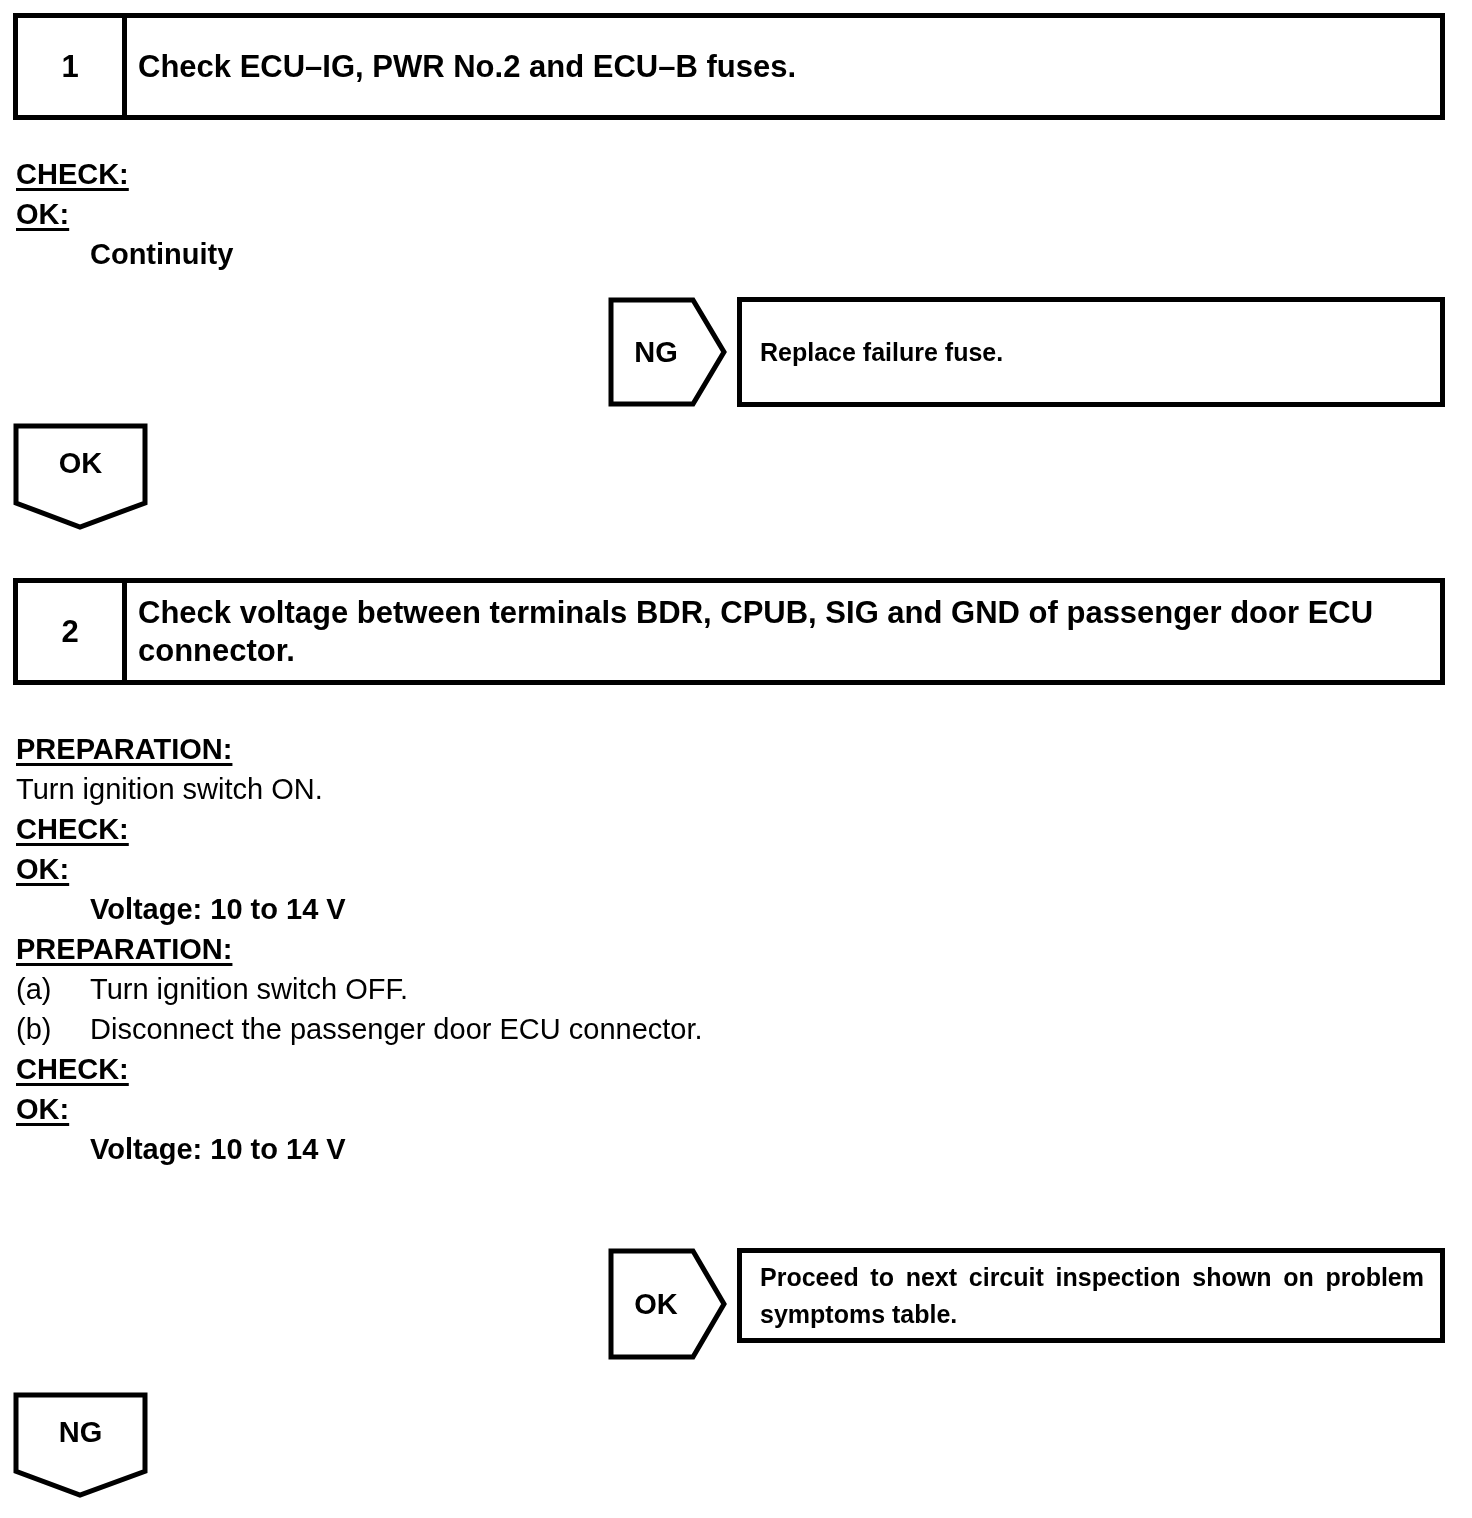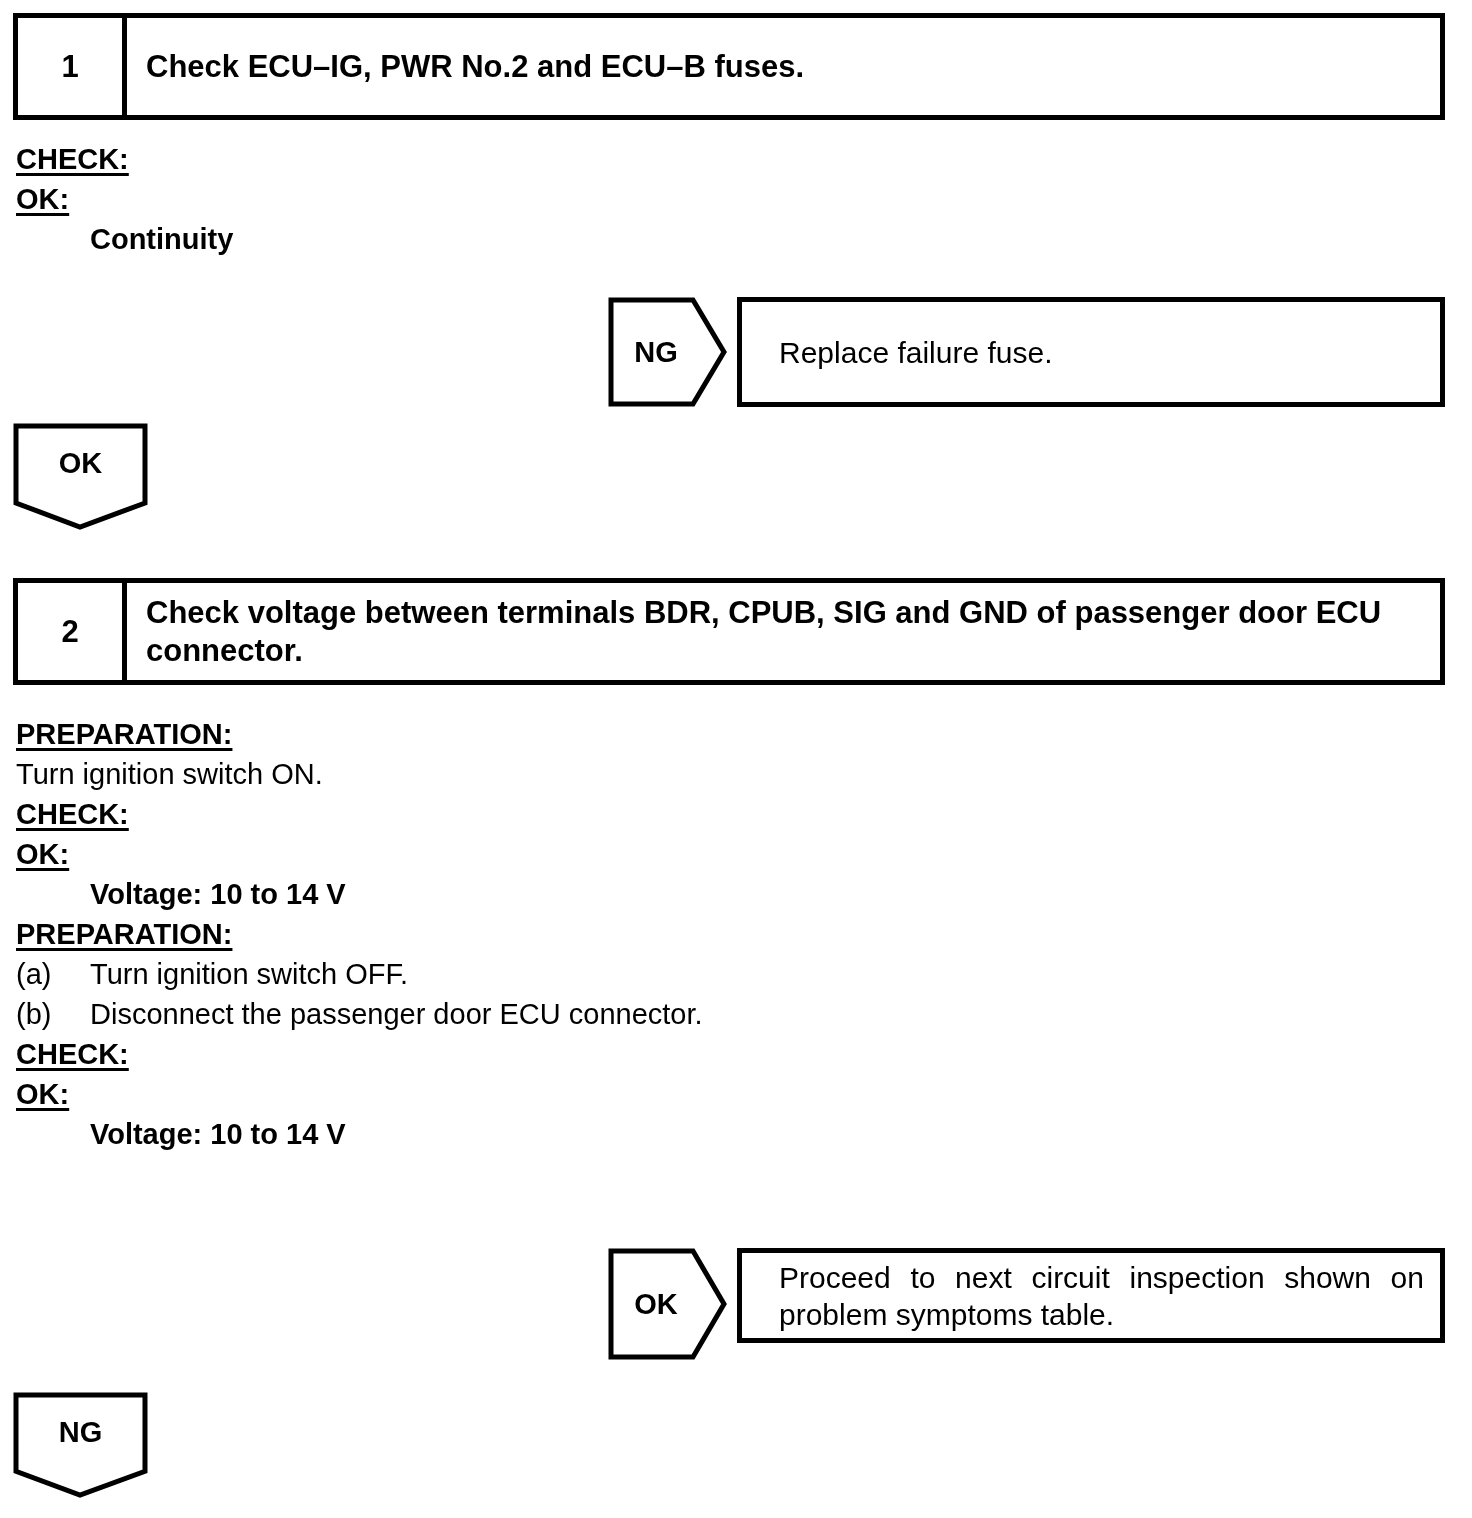--- a/index.html
+++ b/index.html
@@ -28,26 +28,26 @@
     display: flex;
     align-items: center;
     justify-content: center;
     font-weight: bold;
     font-size: 31px;
   }
   .stepbox .title {
     flex: 1;
     display: flex;
     align-items: center;
-    padding: 0 19px;
+    padding: 0 11px;
     font-weight: bold;
     font-size: 31px;
     line-height: 38px;
   }
-  .sec { position: absolute; width: 1440px; }
+  .sec { position: absolute; width: 1440px; margin-top: 15px; }
   .textline {
     font-size: 29px;
     line-height: 40px;
     white-space: nowrap;
   }
   .heading {
     font-weight: bold;
     text-decoration: underline;
     text-decoration-thickness: 3px;
     text-underline-offset: 4px;
@@ -73,25 +73,24 @@
     left: 737px;
     width: 708px;
     border: 5px solid #000000;
     display: flex;
     align-items: center;
     padding: 0 16px 0 18px;
     background: #ffffff;
   }
   .action-box .action-text {
     width: 100%;
-    font-weight: normal;
-    font-size: 30px;
+    font-weight: bold;
+    font-size: 25px;
     line-height: 37px;
     text-align: justify;
-    margin-left: 19px;
   }
 </style>
 </head>
 <body>
 
 <div class="page">
 
   <div class="stepbox" style="top:13px">
     <div class="num">1</div>
     <div class="title">Check ECU–IG, PWR No.2 and ECU–B fuses.</div>

